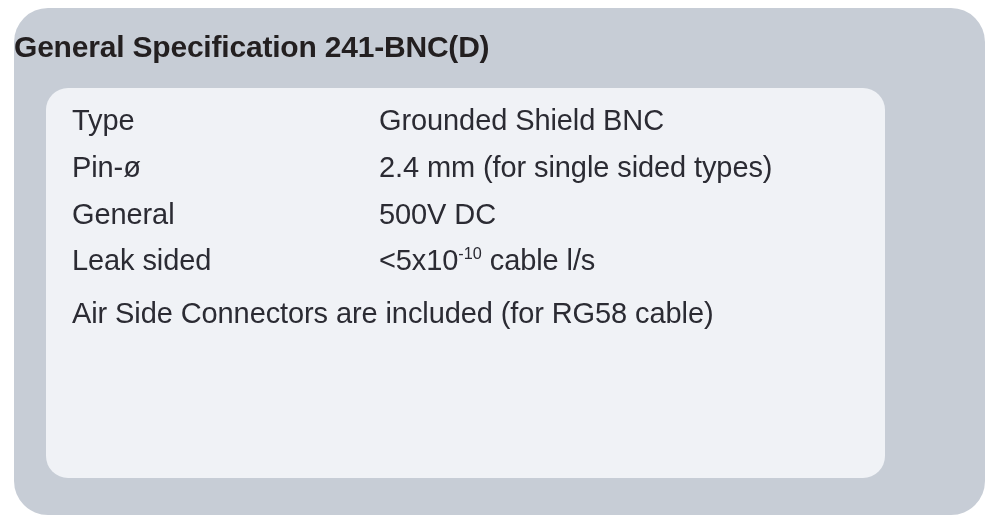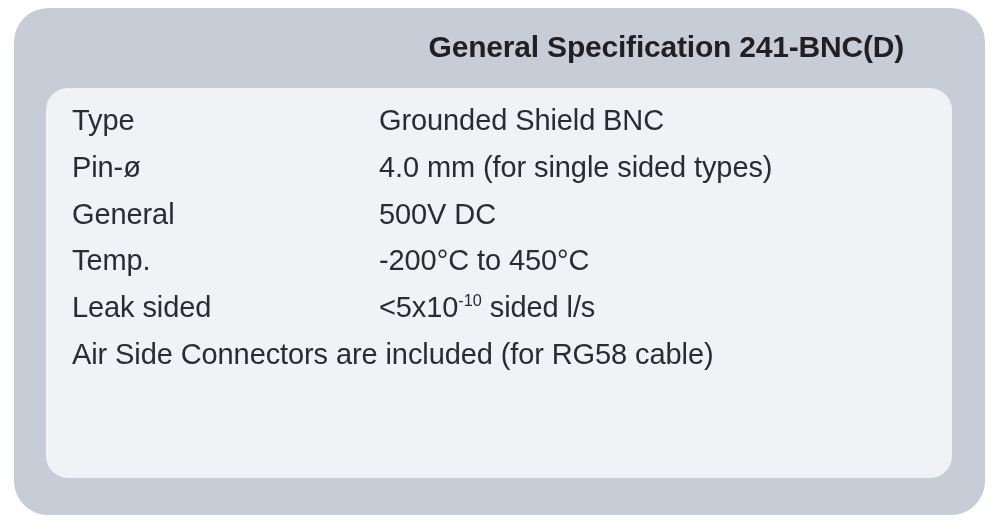--- a/index.html
+++ b/index.html
@@ -21,32 +21,32 @@
     height: 507px;
     background: #c7cdd6;
     border-radius: 34px;
     box-sizing: border-box;
   }
   .spec-title {
     position: absolute;
     left: 0;
     top: 22px;
     width: 890px;
-    text-align: right;
+    text-align: left;
     font-size: 30px;
     font-weight: bold;
     color: #231f20;
     letter-spacing: -0.2px;
     white-space: nowrap;
   }
   .spec-inner {
     position: absolute;
     left: 32px;
     top: 80px;
-    width: 906px;
+    width: 839px;
     height: 390px;
     background: #f0f2f6;
     border-radius: 22px;
     box-sizing: border-box;
     overflow: hidden;
   }
   .spec-rows {
     position: absolute;
     left: 26px;
     top: 9px;
@@ -81,51 +81,49 @@
     text-align: center;
   }
   .spec-note {
     position: relative;
     height: 46.8px;
     line-height: 46.8px;
     font-size: 29px;
     color: #2b2b33;
     white-space: nowrap;
     letter-spacing: -0.1px;
+    margin-top: 6px;
   }
 </style>
 </head>
 <body>
 
 <div class="spec-card">
 
   <div class="spec-title">General Specification 241-BNC(D)</div>
 
   <div class="spec-inner">
     <div class="spec-rows">
 
       <div class="spec-row">
         <span class="spec-label">Type</span><span class="spec-value">Grounded Shield BNC</span>
       </div>
 
 
       <div class="spec-row">
-        <span class="spec-label">Pin-ø</span><span class="spec-value">4.0 mm (for single sided types)</span>
+        <span class="spec-label">Pin-ø</span><span class="spec-value">2.4 mm (for single sided types)</span>
       </div>
 
       <div class="spec-row">
         <span class="spec-label">General</span><span class="spec-value">500V DC</span>
       </div>
 
 
-      <div class="spec-row">
-        <span class="spec-label">Temp.</span><span class="spec-value">-200°C to 450°C</span>
-      </div>
 
       <div class="spec-row">
-        <span class="spec-label">Leak sided</span><span class="spec-value"><span>&lt;5x10</span><sup>-10</sup><span> sided l/s</span></span>
+        <span class="spec-label">Leak sided</span><span class="spec-value"><span>&lt;5x10</span><sup>-10</sup><span> cable l/s</span></span>
       </div>
 
       <div class="spec-note">Air Side Connectors are included (for RG58 cable)</div>
 
     </div>
   </div>
 </div>
 
 </body></html>

